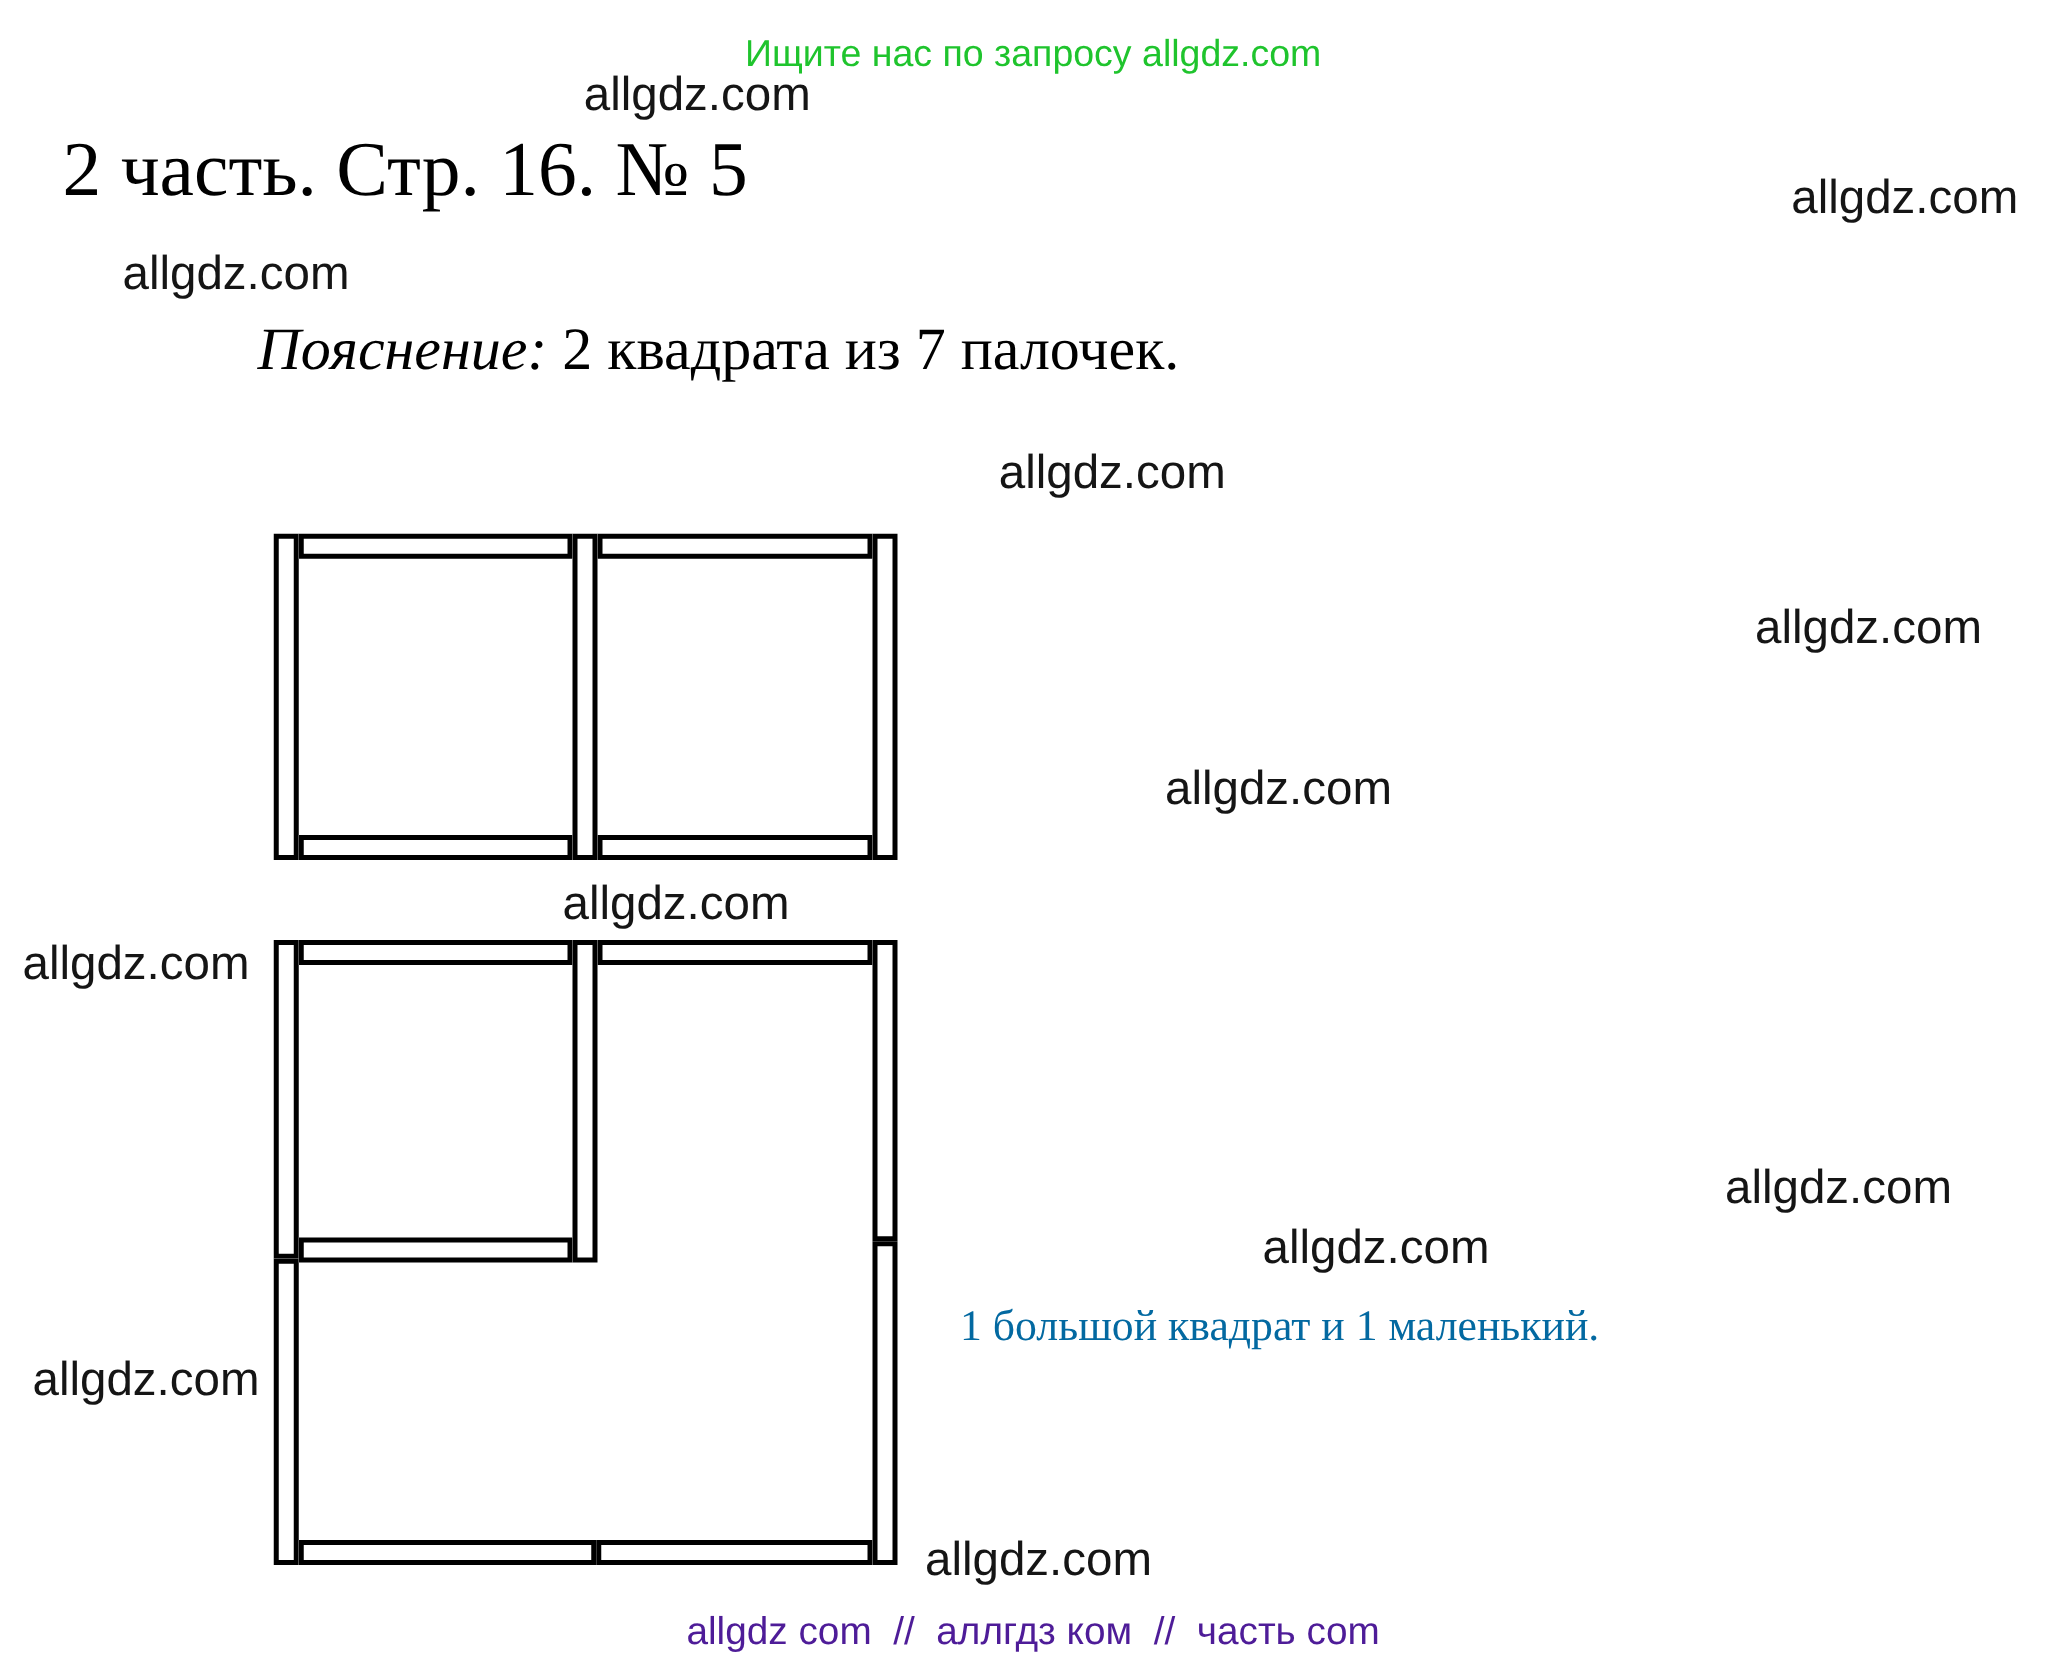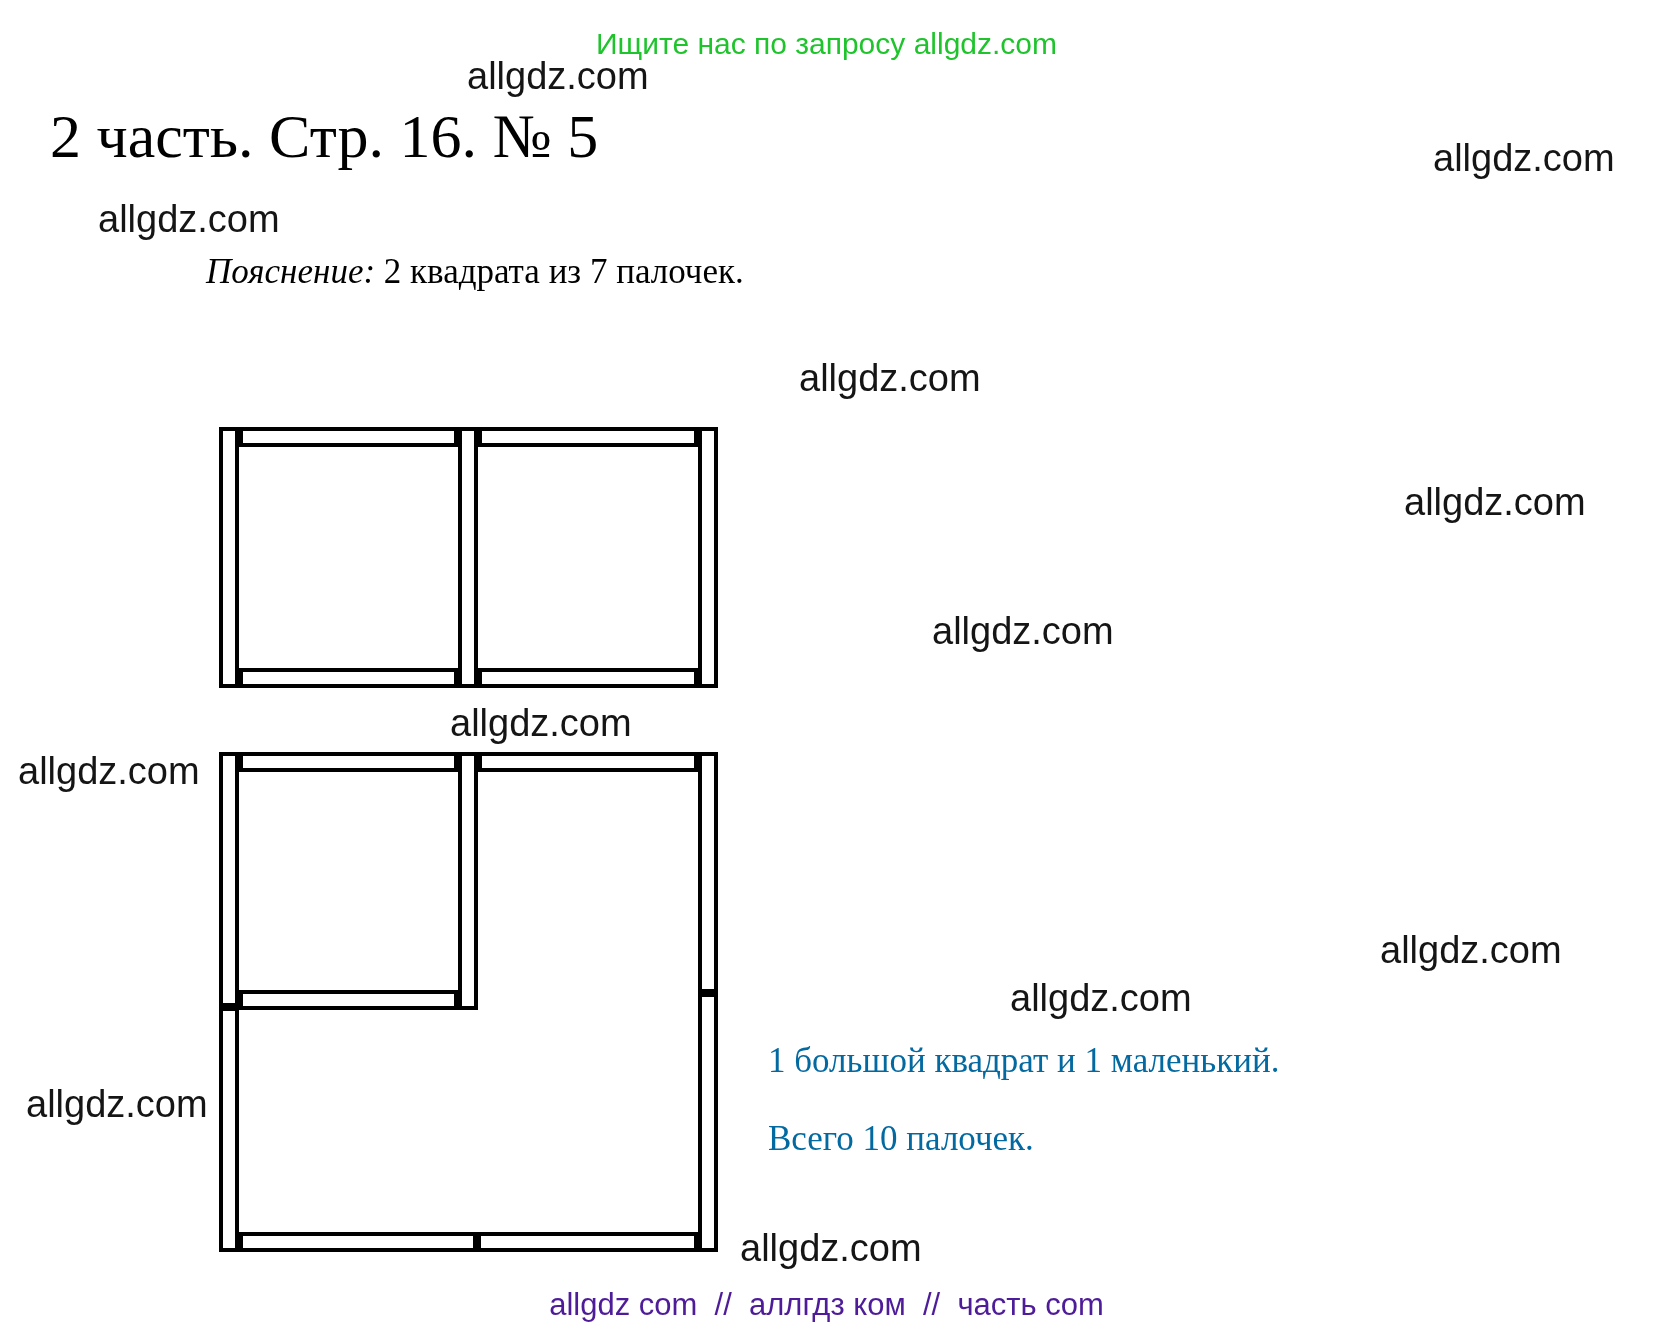--- a/index.html
+++ b/index.html
@@ -15,21 +15,21 @@
     position:absolute;top:3px;left:50%;transform:translateX(-50%);
     font-size:30px;white-space:nowrap;margin-top:24px;
   }
   .title{
     position:absolute;left:50px;top:101px;
     font-family:"Liberation Serif",serif;font-size:62px;
     white-space:nowrap;color:#000;
   }
   .expl{
     position:absolute;left:206px;top:252px;
-    font-family:"Liberation Serif",serif;font-size:35px;
+    font-family:"Liberation Serif",serif;font-size:48px;
     white-space:nowrap;color:#000;
   }
   .expl .lbl{font-style:italic;}
   .answer{
     position:absolute;left:768px;top:1022px;
     font-family:Liberation Serif, serif;font-size:35px;line-height:78px;
     white-space:nowrap;color:#0369a1;
   }
   .footer{
     position:absolute;left:50%;transform:translateX(-50%);top:1287px;
@@ -75,21 +75,20 @@
       <div class="stick" style="left: 20px; top: 0px; width: 219px; height: 20px; border: 4px solid rgb(0, 0, 0); background: rgb(255, 255, 255);"></div>
       <div class="stick" style="left: 259px; top: 0px; width: 220px; height: 20px; border: 4px solid rgb(0, 0, 0); background: rgb(255, 255, 255);"></div>
       <div class="stick" style="left: 20px; top: 480px; width: 238px; height: 20px; border: 4px solid rgb(0, 0, 0); background: rgb(255, 255, 255);"></div>
       <div class="stick" style="left: 258px; top: 480px; width: 221px; height: 20px; border: 4px solid rgb(0, 0, 0); background: rgb(255, 255, 255);"></div>
       <div class="stick" style="left: 239px; top: 0px; width: 20px; height: 258px; border: 4px solid rgb(0, 0, 0); background: rgb(255, 255, 255);"></div>
       <div class="stick" style="left: 20px; top: 238px; width: 219px; height: 20px; border: 4px solid rgb(0, 0, 0); background: rgb(255, 255, 255);"></div>
     </div>
 
   <div class="answer">
     <div>1 большой квадрат и 1 маленький.</div>
-    <div>Всего 10 палочек.</div>
   </div>
 
   <div class="footer" style="color: rgb(78, 28, 152);">allgdz com  //  аллгдз ком  //  часть com</div>
 
 <div class="wm" style="left: 467px; top: 55px;">allgdz.com</div>
     <div class="wm" style="left: 1433px; top: 137px;">allgdz.com</div>
     <div class="wm" style="left: 98px; top: 198px;">allgdz.com</div>
     <div class="wm" style="left: 799px; top: 357px;">allgdz.com</div>
     <div class="wm" style="left: 1404px; top: 481px;">allgdz.com</div>
     <div class="wm" style="left: 932px; top: 610px;">allgdz.com</div>

